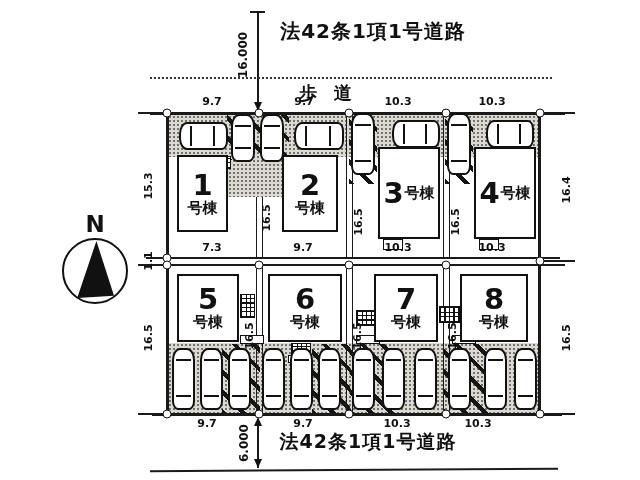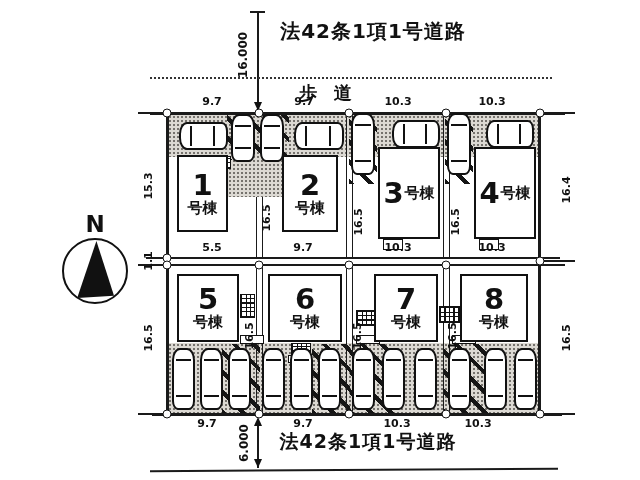--- a/index.html
+++ b/index.html
@@ -193,21 +193,21 @@
     <div class="bsuf">号棟</div>
   </div>
 
   <div class="vtext" style="left:266px;top:218px;">16.5</div>
   <div class="vtext" style="left:358px;top:222px;">16.5</div>
   <div class="vtext" style="left:455px;top:222px;">16.5</div>
   <div class="vtext" style="left:249px;top:336px;">16.5</div>
   <div class="vtext" style="left:357px;top:336px;">16.5</div>
   <div class="vtext" style="left:452px;top:336px;">16.5</div>
 
-  <div class="dim" style="left:212px;top:247px;">5.5</div>
+  <div class="dim" style="left:212px;top:247px;">7.3</div>
   <div class="dim" style="left:303px;top:247px;">9.7</div>
   <div class="dim" style="left:398px;top:247px;">10.3</div>
   <div class="dim" style="left:492px;top:247px;">10.3</div>
 
   <div class="vtext" style="left:148px;top:186px;">15.3</div>
   <div class="vtext" style="left:148px;top:261px;">1.1</div>
   <div class="vtext" style="left:148px;top:338px;">16.5</div>
   <div class="vtext" style="left:566px;top:190px;">16.4</div>
   <div class="vtext" style="left:566px;top:338px;">16.5</div>
 

